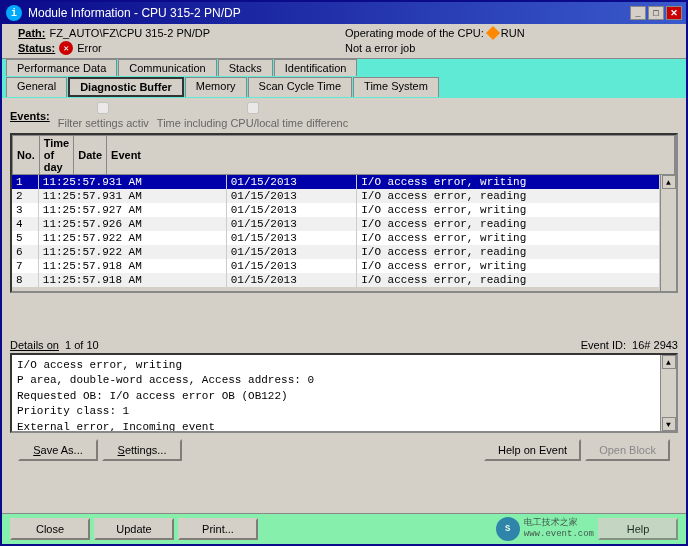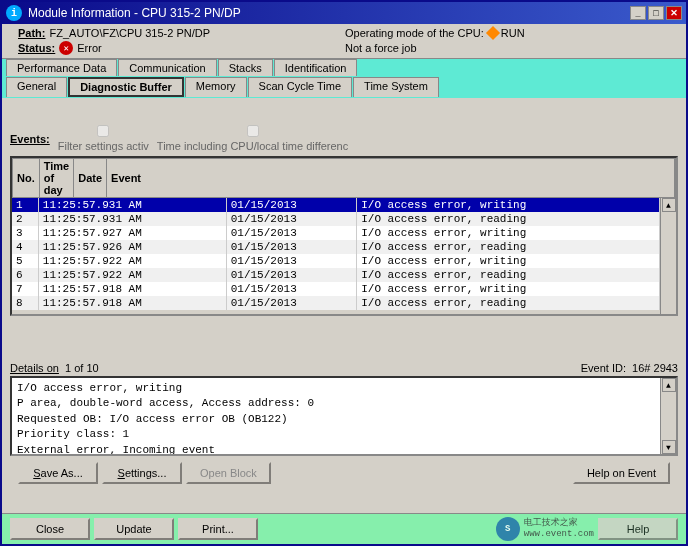--- a/index.html
+++ b/index.html
@@ -159,21 +159,20 @@
       font-weight: bold;
       border: 2px solid #333;
     }
 
     .content-area {
       flex: 1;
       padding: 4px 8px;
       display: flex;
       flex-direction: column;
       gap: 4px;
-      justify-content: center;
     }
 
     .events-header {
       display: flex;
       align-items: center;
       gap: 8px;
       font-family: Arial, sans-serif;
       font-size: 11px;
     }
 
@@ -397,21 +396,21 @@
         <span class="run-diamond"></span>
         <span class="info-value">RUN</span>
       </span>
     </div>
     <div class="info-row">
       <span class="info-label">Status:</span>
       <span class="error-icon">✕</span>
       <span class="info-value">Error</span>
     </div>
     <div class="info-row">
-      <span class="info-value">Not a force job</span>
+      <span class="info-value">Not a error job</span>
     </div>
   </div>
 
   <div class="tabs-container">
     <div class="tab-row">
       <div class="tab">Performance Data</div>
       <div class="tab">Communication</div>
       <div class="tab">Stacks</div>
       <div class="tab">Identification</div>
     </div>
@@ -548,25 +547,25 @@
       </div>
     </div>
 
     <div class="bottom-buttons">
       <button class="btn">
         <span><span class="btn-underline">S</span>ave As...</span>
       </button>
       <button class="btn">
         <span><span class="btn-underline">S</span>ettings...</span>
       </button>
+      <button class="btn help-event">
+        <span>Help on Event</span>
+      </button>
       <button class="btn disabled" disabled="">
         <span>Open Block</span>
-      </button>
-      <button class="btn help-event">
-        <span>Help on Event</span>
       </button>
     </div>
   </div>
 
   <div class="footer-bar">
     <button class="btn">
       <span>Close</span>
     </button>
     <button class="btn">
       <span>Update</span>

